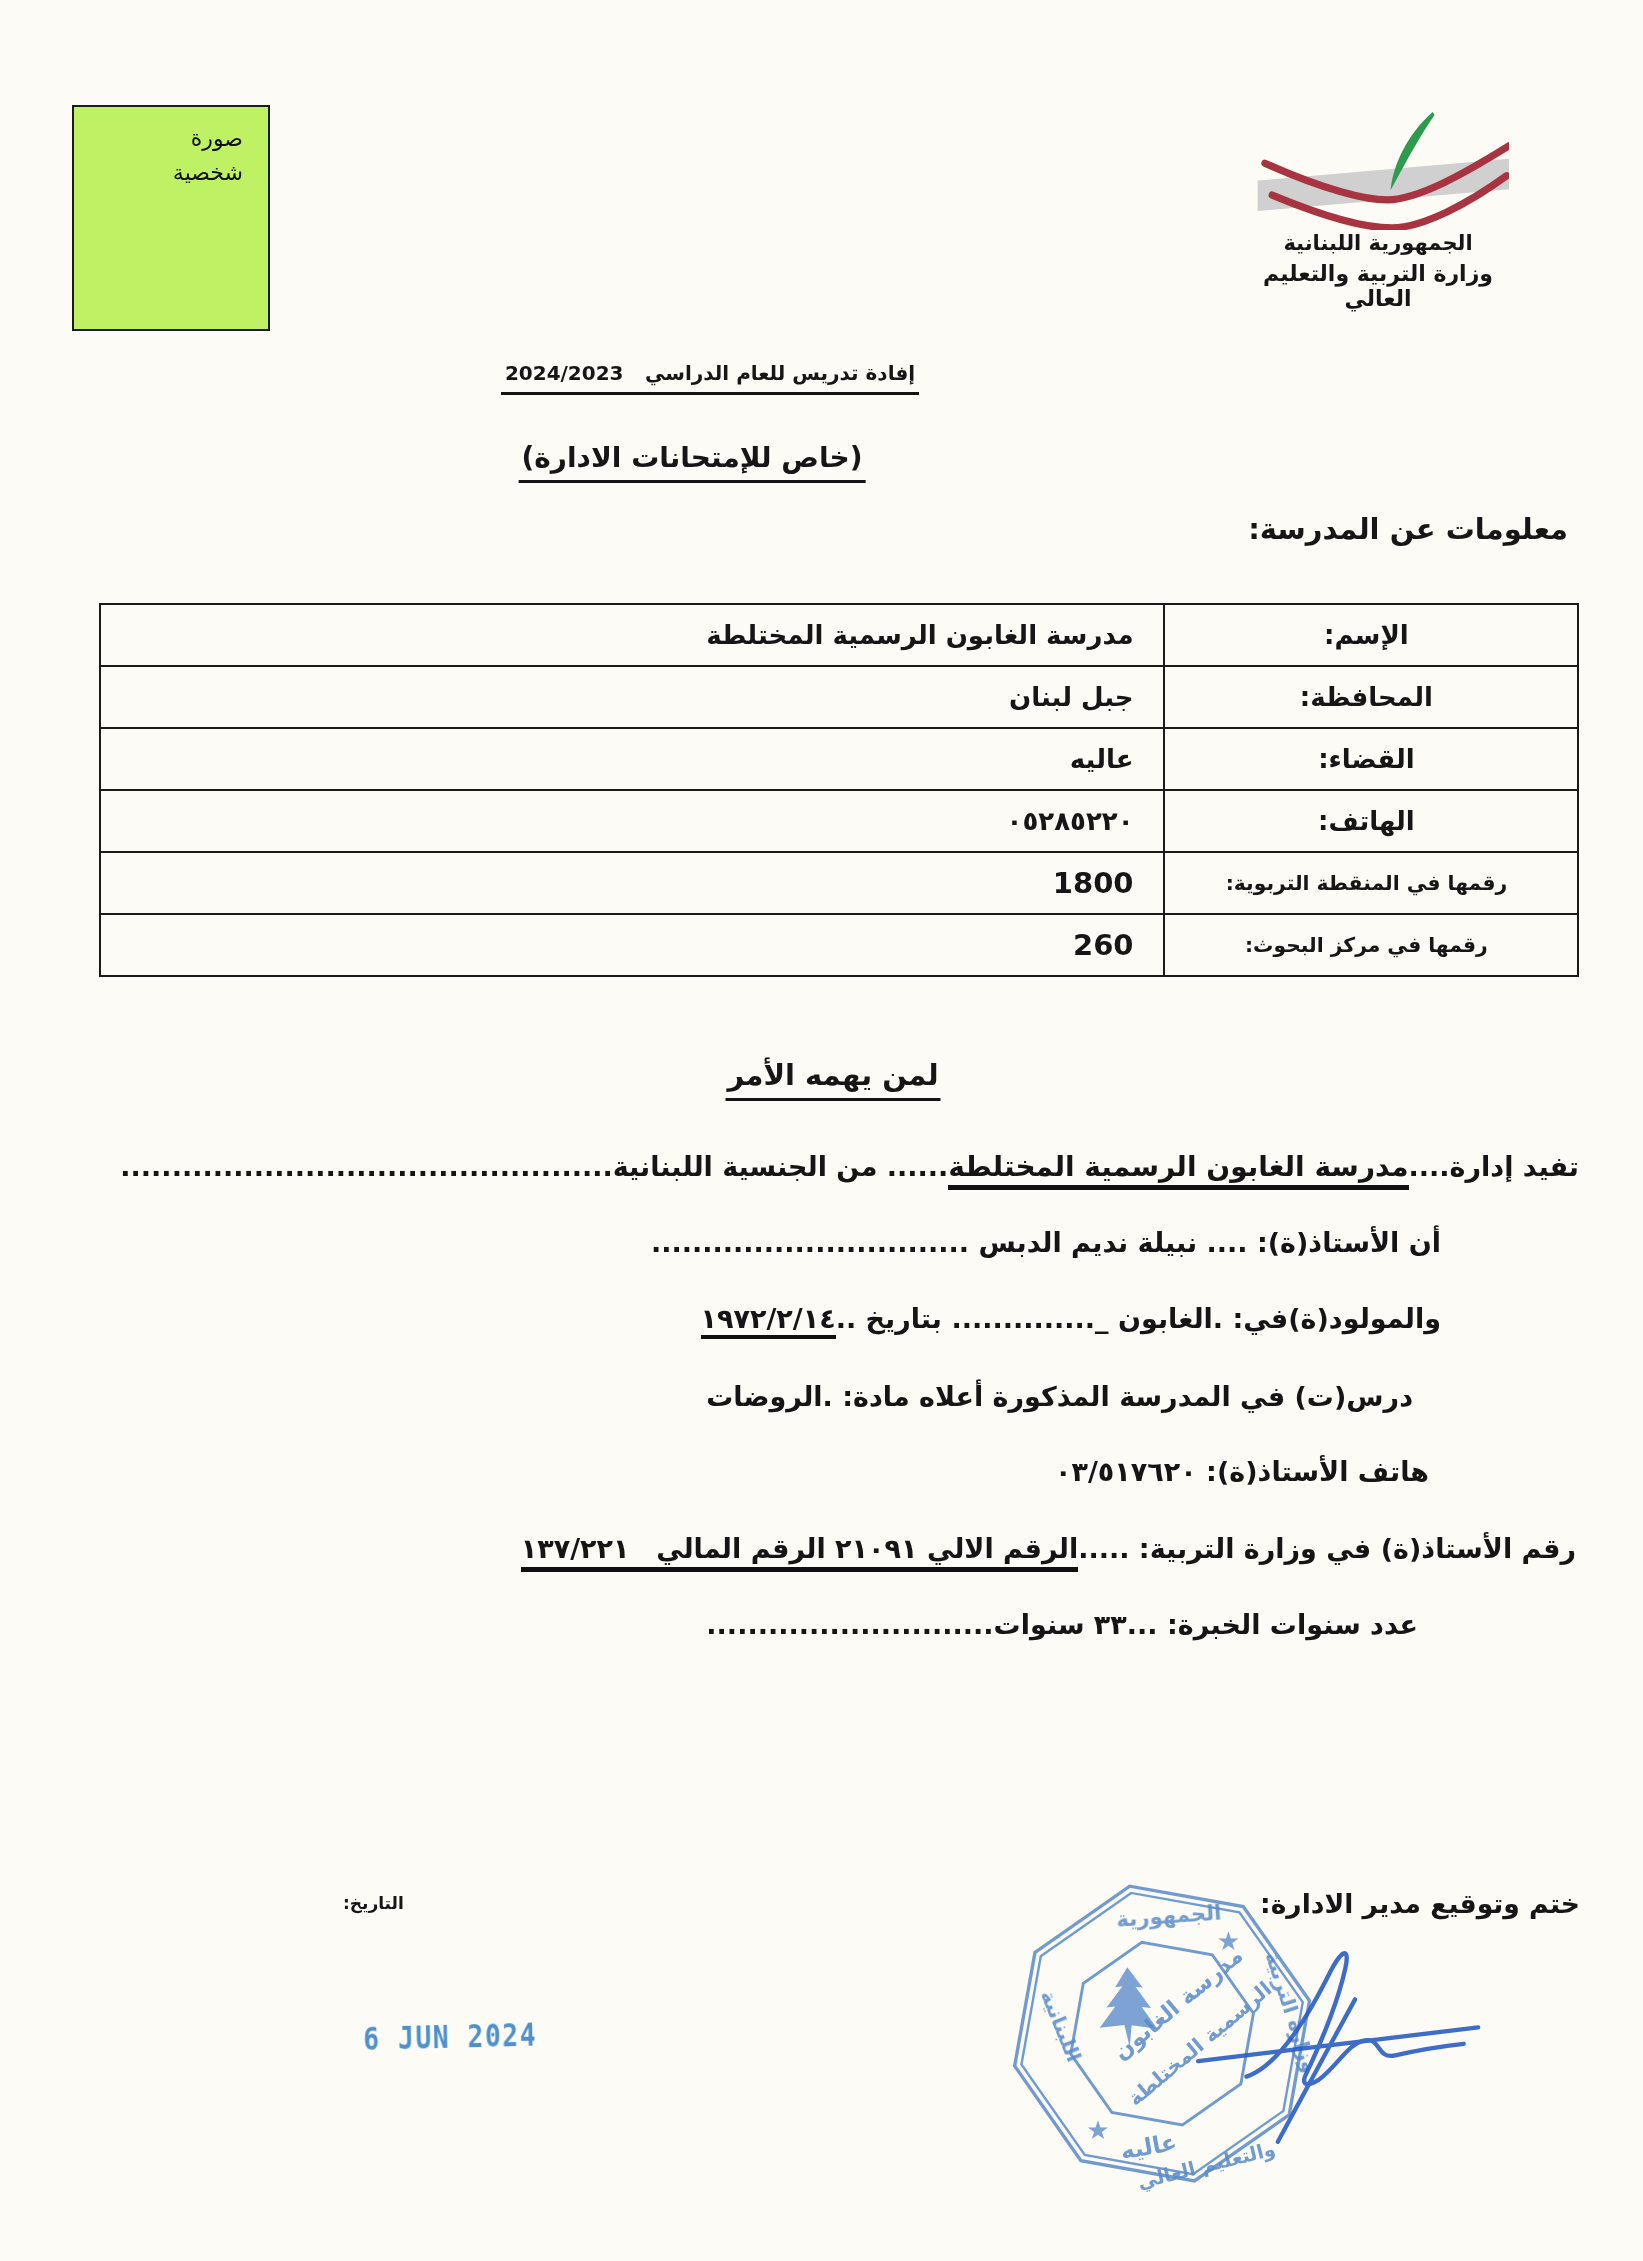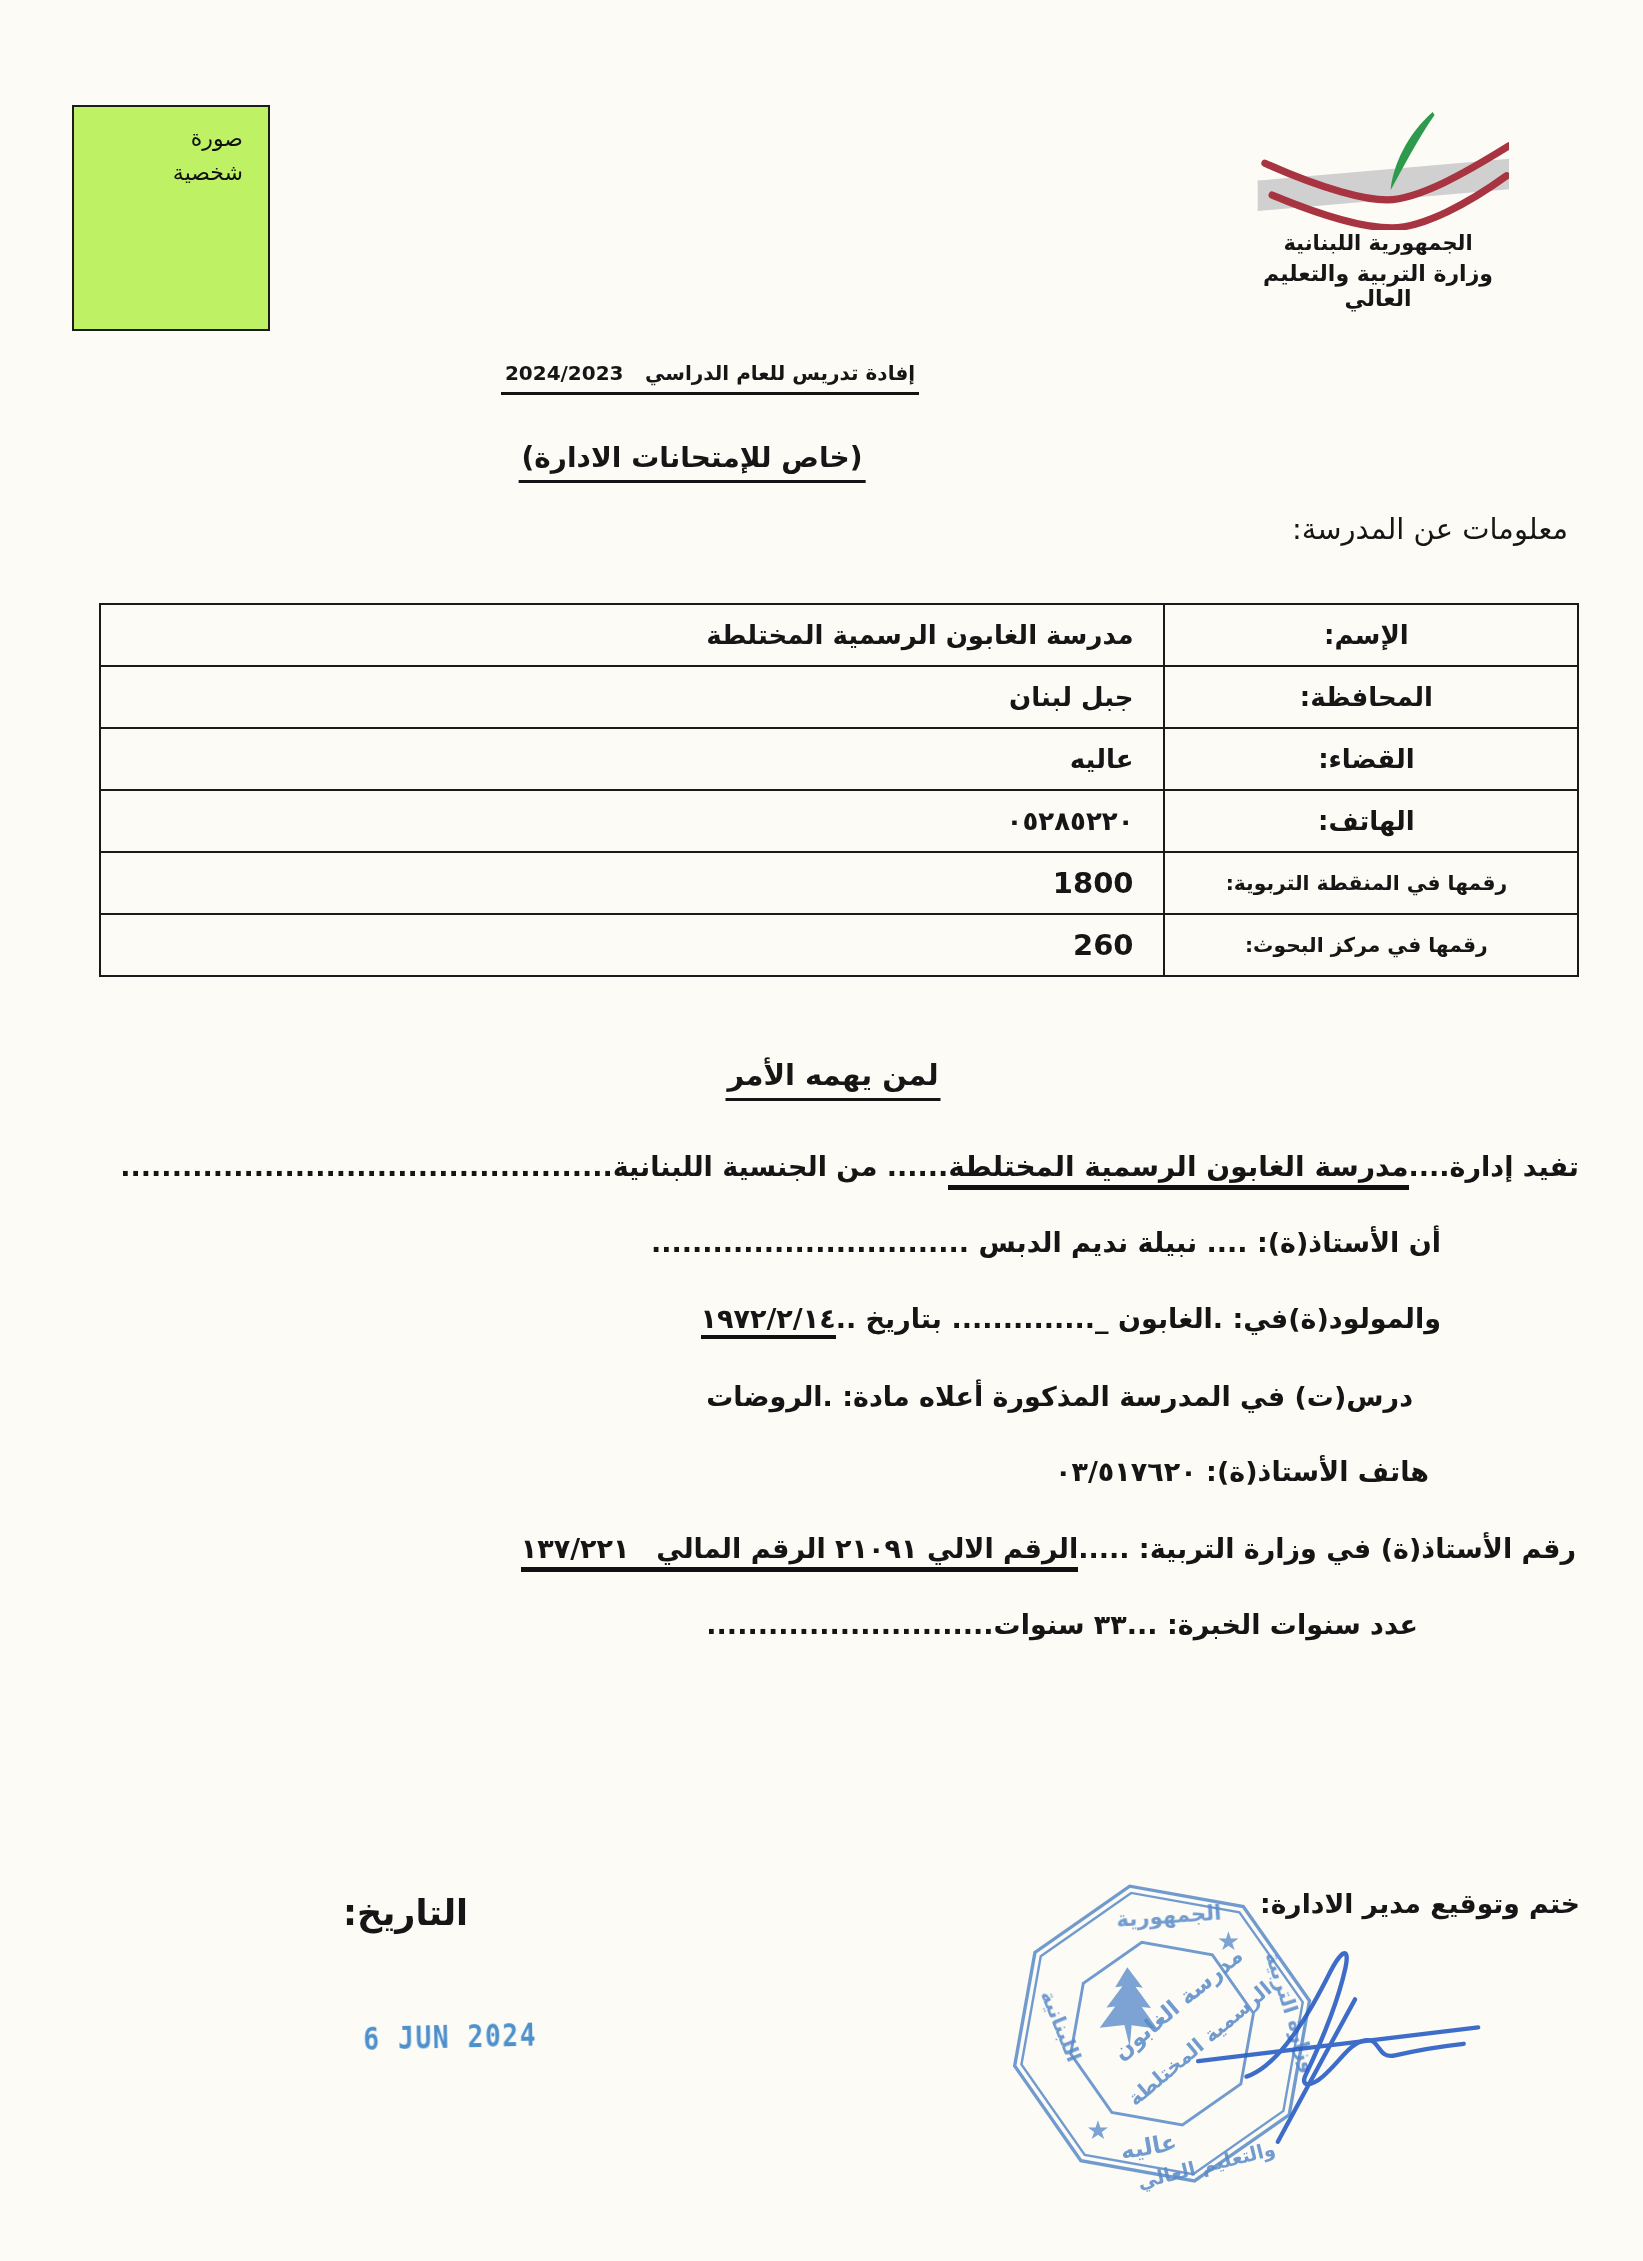--- a/index.html
+++ b/index.html
@@ -22,21 +22,21 @@
   #logo-line1{font-size:21px;font-weight:700;margin-top:1px;}
   #logo-line2{font-size:22px;font-weight:700;margin-top:5.8px;}
 
   
   #title-main{top:361px;left:710px;transform:translateX(-50%);font-size:20px;font-weight:700;}
   #title-main .u{border-bottom:3.4px solid #141414;padding:0 3.9px 6.8px 3.9px;display:inline-block;}
   #title-main .year{margin-right:14.5px;}
   #title-sub{top:441px;left:692px;transform:translateX(-50%);font-size:28px;font-weight:700;}
   #title-sub .u{border-bottom:3.4px solid #141414;padding:0 2.9px 5.8px 2.9px;display:inline-block;}
 
-  #info-heading{top:512px;right:76px;font-size:29px;font-weight:400;}
+  #info-heading{top:512px;right:76px;font-size:29px;font-weight:700;}
 
   
   #school-table{position:absolute;top:603px;left:99px;width:1480px;border-collapse:collapse;table-layout:fixed;}
   #school-table td{border:2.4px solid #1a1a1a;vertical-align:middle;overflow:hidden;}
   #school-table tr{height:62px;}
   #school-table td.label{width:396px;padding:0 12.6px 0 3.9px;font-weight:700;font-size:26px;text-align:center;}
   #school-table tr.small td.label{font-size:20.3px;}
   #school-table td.val{padding:0 29px 0 9.7px;font-weight:700;font-size:26px;text-align:right;}
   #school-table td.val.num{font-size:29px;}
 
@@ -51,21 +51,21 @@
   #l3 .date{border-bottom:4.8px solid #111;padding-bottom:1px;}
   #l4{top:1381px;right:231px;}
   #l5{top:1456px;right:215px;}
   #l6{top:1533px;right:68px;}
   #l6 .u6{border-bottom:5.3px solid #111;padding-bottom:2.9px;}
   #l6 .money{margin-right:26.6px;}
   #l7{top:1609px;right:226px;}
 
   
   #stamp-sign-label{top:1888px;right:64px;font-size:26.6px;font-weight:700;}
-  #date-label{top:1893px;left:343px;font-size:35px;font-weight:700;}
+  #date-label{top:1893px;left:343px;font-size:17px;font-weight:700;}
   #date-stamp{
     top:2020px;left:363px;font-size:25px;font-weight:700;
     font-family:"DejaVu Sans Mono", monospace;color:#3f87c9;letter-spacing:1.5px;
     transform:scale(1.05,1.3) rotate(-1.2deg);transform-origin:left top;
     filter:blur(0.3px);opacity:.92;white-space:nowrap;
   }
   #stamp-svg{left:1005px;top:1869px;filter:blur(0.2px);opacity:.92;z-index:1;}
   #signature-svg{left:1174px;top:1922px;z-index:2;}
 </style>
 </head>

